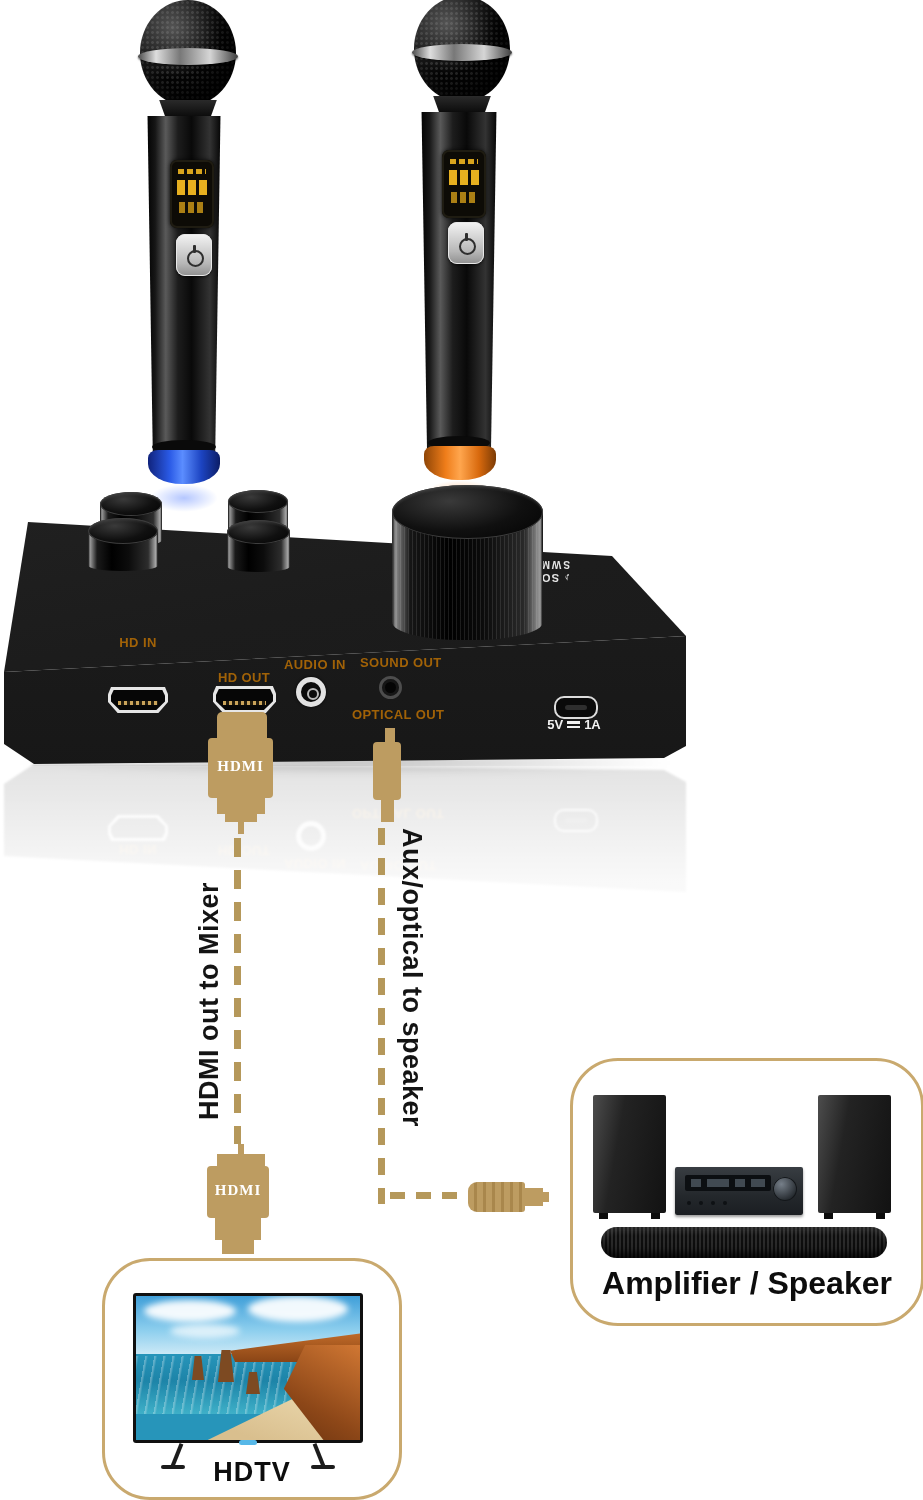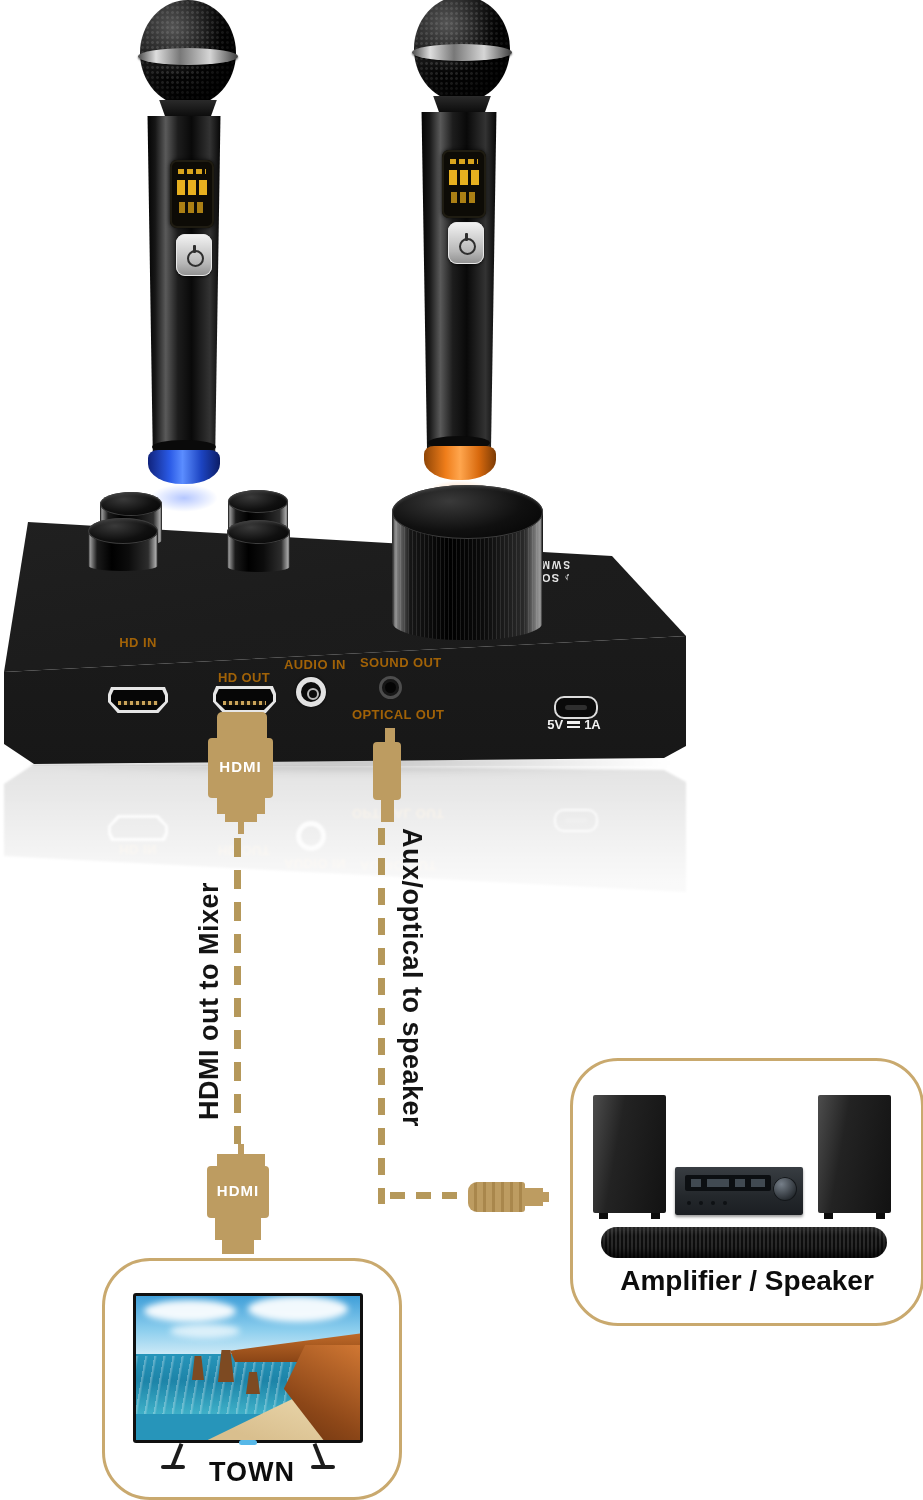--- a/index.html
+++ b/index.html
@@ -94,21 +94,21 @@
   
   .refl{left:0;top:898px;width:923px;height:134px;z-index:2;transform:scaleY(-1);
     transform-origin:0 0;opacity:.16;filter:blur(1.2px);}
   .refl .mixer-front{clip-path:polygon(4px 42px,686px 6px,686px 116px,664px 128px,34px 134px,4px 114px);
     left:0;top:0;width:923px;height:134px;}
   .refl .plabel,.refl .hdmi-port,.refl .jack-big,.refl .jack-small,.refl .usbc,.refl .pwr-label{z-index:4;}
 
   
   .gold{background:#bd9c61;}
   .gold-rib{background:repeating-linear-gradient(90deg,#bd9c61 0 6px,#a9874c 6px 9px);}
-  .diag{z-index:6;}
+  .diag{z-index:6;font-family:Liberation Serif, serif;}
   .hdmi-plug-label{color:#fff;font-weight:bold;font-size:15px;letter-spacing:1px;text-align:center;}
   .dash-v-hdmi{background:repeating-linear-gradient(180deg,#b5985a 0 19px,rgba(0,0,0,0) 19px 32px);}
   .dash-v-aux{background:repeating-linear-gradient(180deg,#b5985a 0 17px,rgba(0,0,0,0) 17px 30px);}
   .dash-h-aux{background:repeating-linear-gradient(90deg,#b5985a 0 15px,rgba(0,0,0,0) 15px 26px);}
   .route{color:#141414;font-weight:bold;font-size:27px;letter-spacing:.5px;z-index:6;white-space:nowrap;}
   .route-up{writing-mode:vertical-rl;transform:rotate(180deg);}
   .route-down{writing-mode:vertical-rl;}
 
   .dest-box{border:3px solid #c9a96e;border-radius:48px;background:#fff;z-index:5;}
   .dest-label{position:absolute;width:100%;text-align:center;color:#0d0d0d;font-weight:bold;}
@@ -322,21 +322,21 @@
         <div class="abs rcv-seg" style="left:66px;top:4px;width:14px;height:8px;"></div>
       </div>
       <div class="abs rcv-knob" style="left:98px;top:10px;width:24px;height:24px;"></div>
       <div class="abs rcv-dot" style="left:12px;top:34px;"></div>
       <div class="abs rcv-dot" style="left:24px;top:34px;"></div>
       <div class="abs rcv-dot" style="left:36px;top:34px;"></div>
       <div class="abs rcv-dot" style="left:48px;top:34px;"></div>
     </div>
 
     <div class="abs soundbar" style="left:28px;top:166px;width:286px;height:31px;"></div>
-    <div class="dest-label" style="top:204px;font-size:28px;">Amplifier / Speaker</div>
+    <div class="dest-label" style="top:204px;font-size:32px;">Amplifier / Speaker</div>
   </div>
 
   <div class="abs dest-box" style="left:102px;top:1258px;width:294px;height:236px;">
     <div class="abs tv-bezel" style="left:28px;top:32px;width:230px;height:150px;">
       <div class="tv-screen">
         <div class="sky"></div>
         <div class="cloud" style="left:8px;top:4px;width:92px;height:22px;"></div>
         <div class="cloud" style="left:112px;top:0;width:100px;height:26px;"></div>
         <div class="cloud" style="left:34px;top:28px;width:70px;height:14px;opacity:.75;"></div>
         <div class="sea"></div>
@@ -347,16 +347,16 @@
         <div class="stack" style="left:56px;top:60px;width:12px;height:24px;"></div>
         <div class="stack" style="left:82px;top:54px;width:16px;height:32px;"></div>
         <div class="stack" style="left:110px;top:76px;width:14px;height:22px;"></div>
       </div>
       <div class="tv-light" style="left:106px;bottom:-2px;width:18px;height:5px;"></div>
     </div>
     <div class="tv-leg" style="left:70px;top:182px;transform:rotate(22deg);"></div>
     <div class="tv-foot" style="left:56px;top:204px;width:24px;"></div>
     <div class="tv-leg" style="left:212px;top:182px;transform:rotate(-22deg);"></div>
     <div class="tv-foot" style="left:206px;top:204px;width:24px;"></div>
-    <div class="dest-label" style="top:196px;font-size:27px;letter-spacing:1px;">TOWN</div>
+    <div class="dest-label" style="top:196px;font-size:27px;letter-spacing:1px;">HDTV</div>
   </div>
 
 </div>
 
 </body></html>

